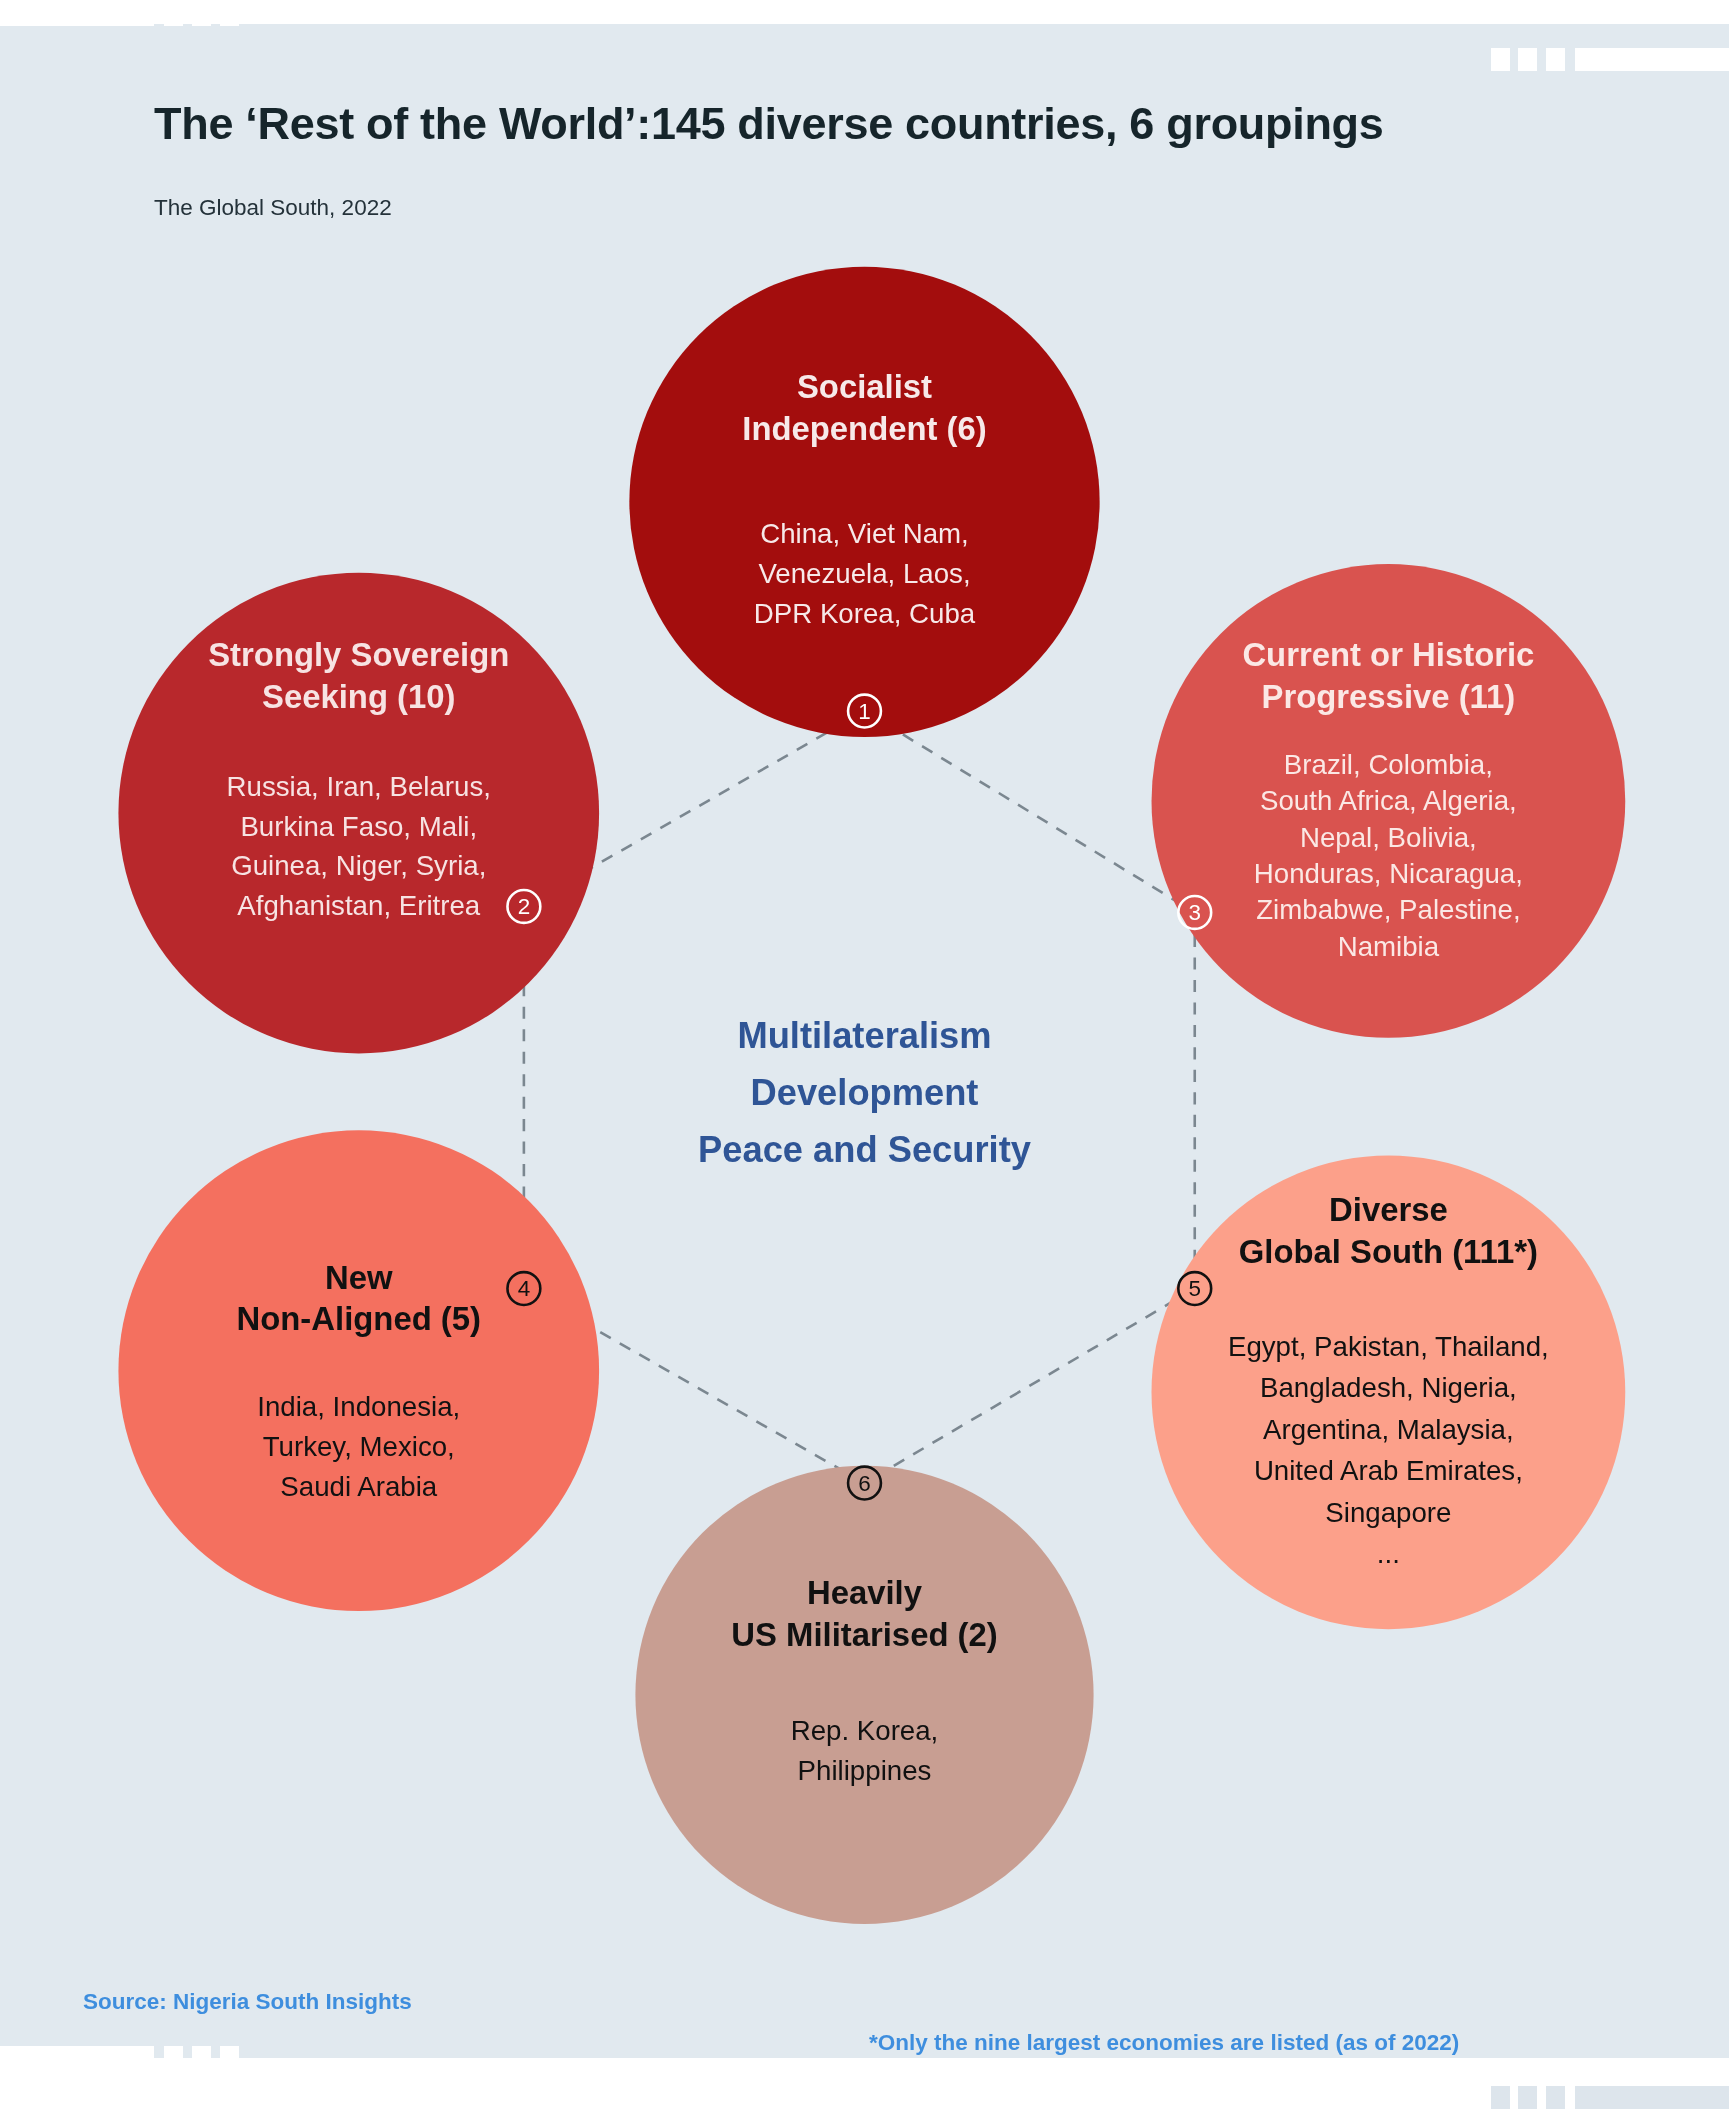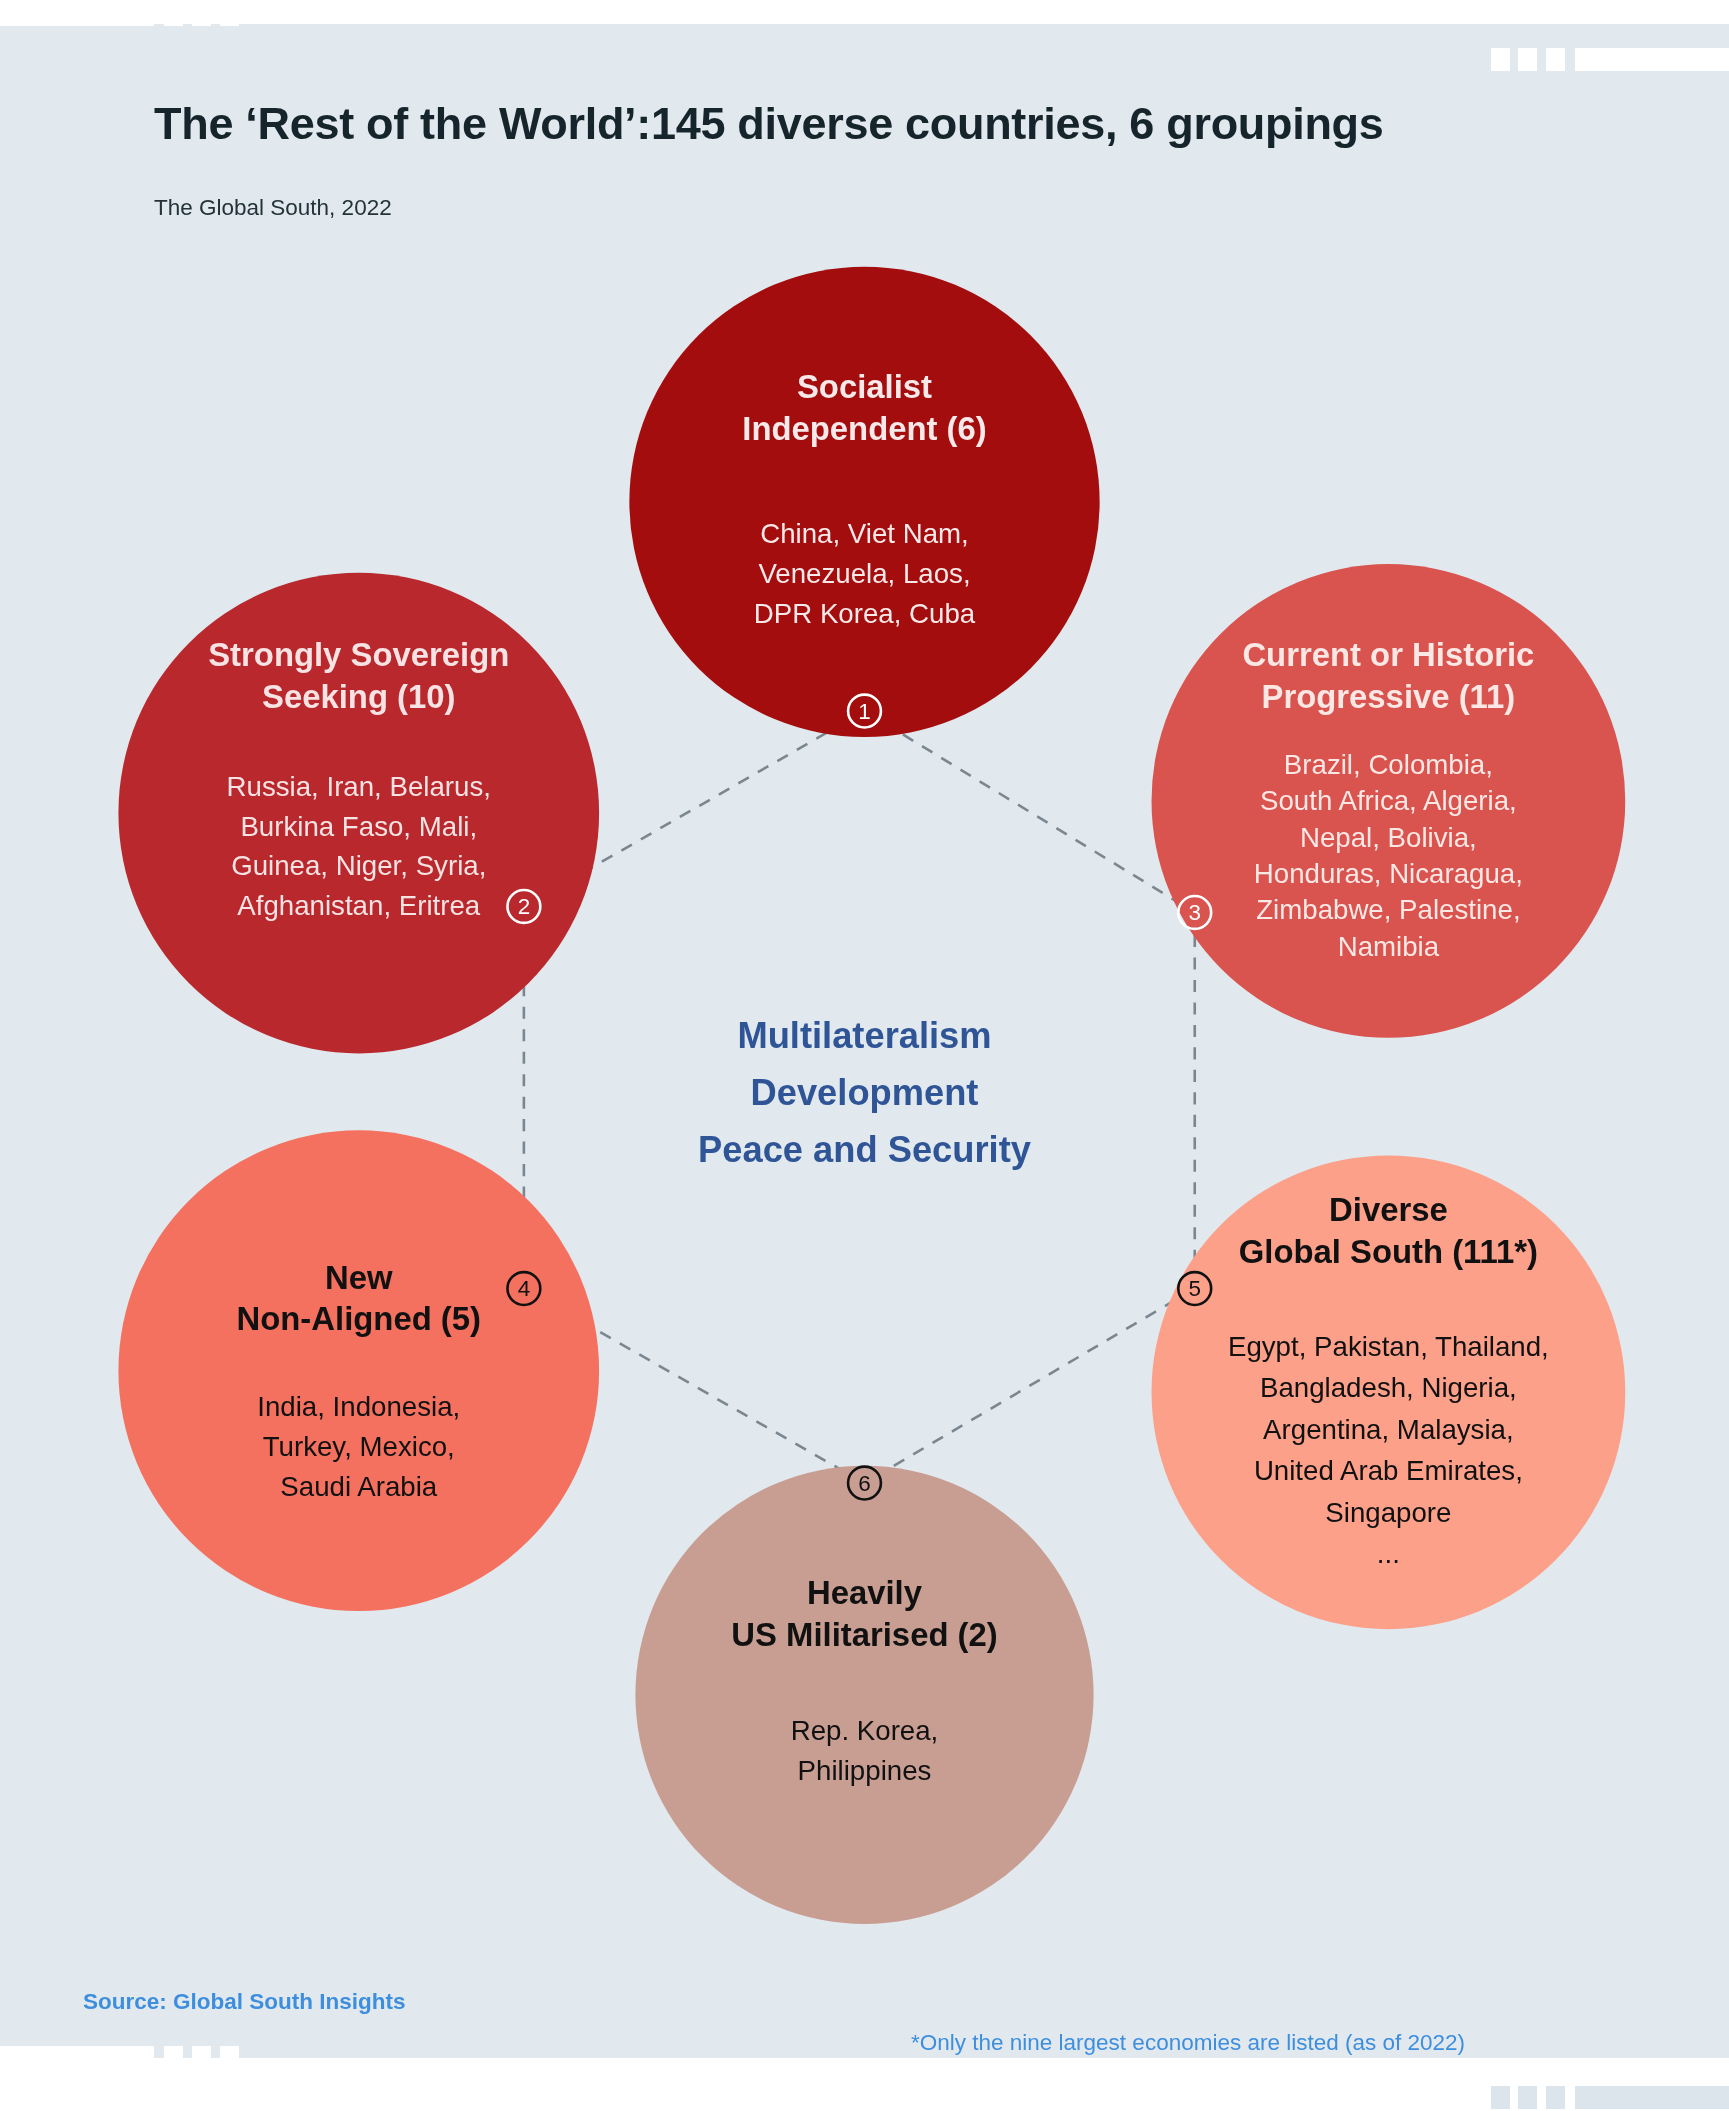--- a/index.html
+++ b/index.html
@@ -82,23 +82,22 @@
     top: 1989px;
     font-size: 22.5px;
     font-weight: bold;
     color: #3e8ede;
   }
   .footer-right {
     position: absolute;
     left: 869px;
     top: 2030px;
     font-size: 22.5px;
-    font-weight: normal;
+    font-weight: bold;
     color: #3e8ede;
-    margin-left: 42px;
   }
 </style>
 </head>
 <body>
 
 <div id="stage">
 
   <div class="panel"></div>
 
   <div>
@@ -226,17 +225,17 @@
           </g>
         </g>
       </g>
     <g id="center-layer">
       <text class="center-text" x="1000" y="1212">Multilateralism</text>
       <text class="center-text" x="1000" y="1278">Development</text>
       <text class="center-text" x="1000" y="1344">Peace and Security</text>
     </g>
   </svg>
 
-  <div class="footer-left">Source: Global South Insights</div>
+  <div class="footer-left">Source: Nigeria South Insights</div>
   <div class="footer-right">*Only the nine largest economies are listed (as of 2022)</div>
 
 </div>
 
 
 </body></html>

